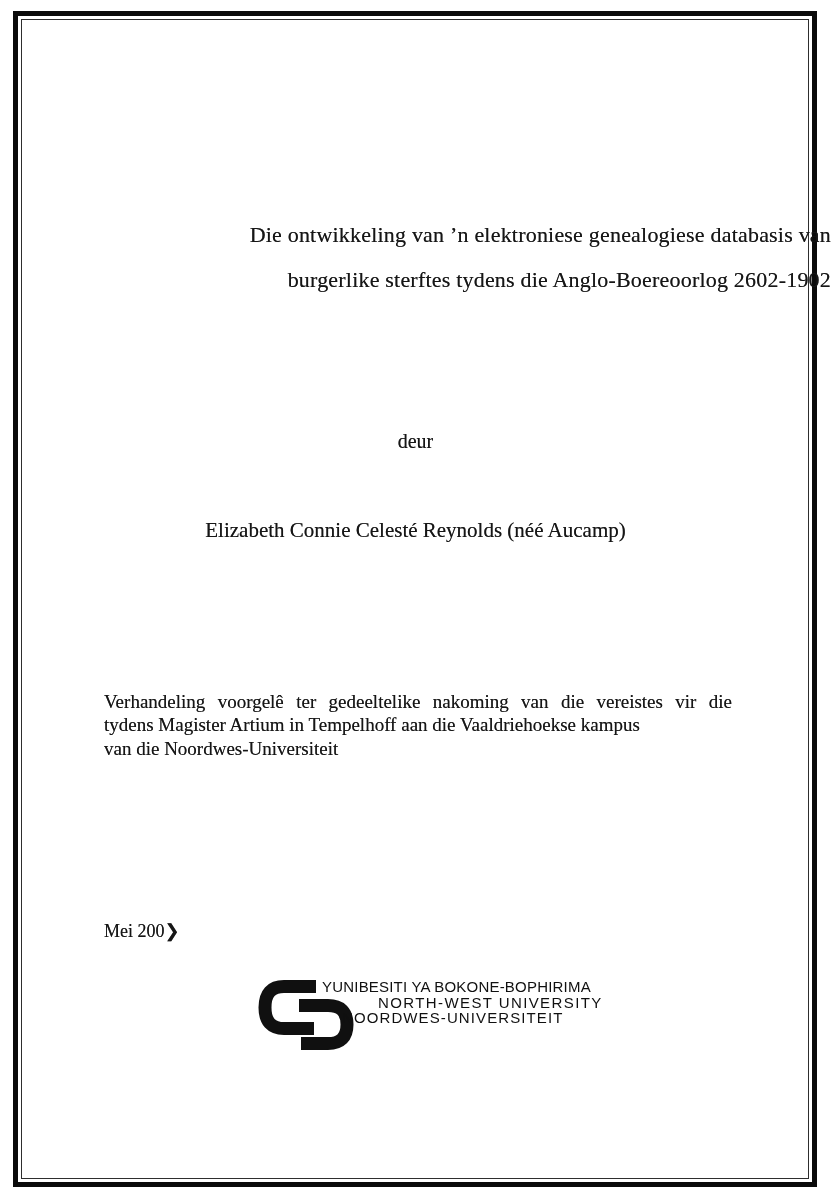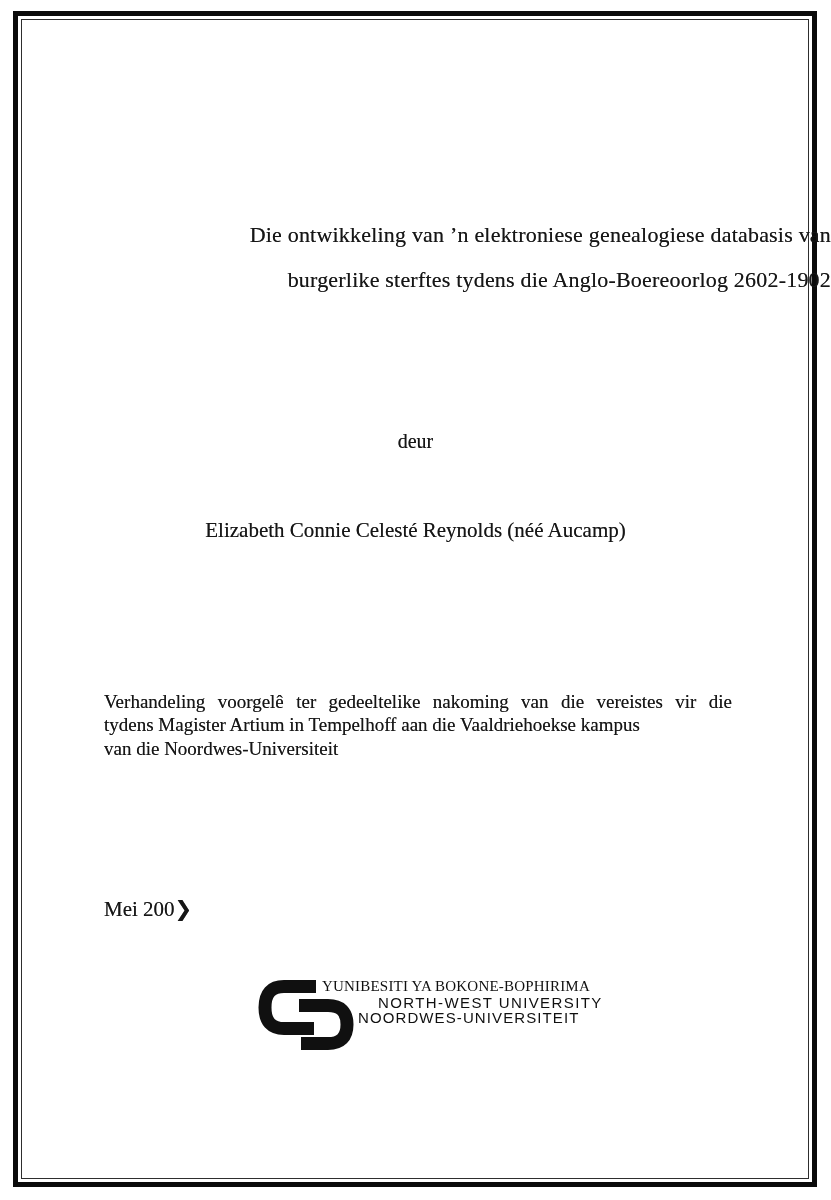--- a/index.html
+++ b/index.html
@@ -59,40 +59,40 @@
     margin-top: 28px;
   }
   .statement .it { }
   .supervisor {
     position: absolute;
     left: 104px; top: 888px;
     font-size: 21px;
   }
   .date-line {
     position: absolute;
-    left: 104px; top: 897px;
-    font-size: 21px;
+    left: 104px; top: 920px;
+    font-size: 18px;
   }
   .logo-mark {
     position: absolute;
     left: 257px; top: 978px;
     width: 98px; height: 72px;
   }
   .logo-text {
     position: absolute;
     left: 322px; top: 979px;
     font-family: "Liberation Sans", "DejaVu Sans", sans-serif;
     font-size: 15px;
     line-height: 15.5px;
     color: #101010;
     white-space: nowrap;
   }
-  .logo-text .l1 { letter-spacing: 0.2px; font-family: Liberation Serif, serif; }
+  .logo-text .l1 { letter-spacing: 0.2px; }
   .logo-text .l2 { margin-left: 56px; letter-spacing: 1.4px; }
-  .logo-text .l3 { margin-left: 36px; letter-spacing: 1.1px; }
+  .logo-text .l3 { margin-left: 20px; letter-spacing: 1.1px; }
 </style>
 </head>
 <body>
 
 <div class="page">
 
   <div class="frame-outer">
     <div class="frame-inner"></div>
   </div>
 

